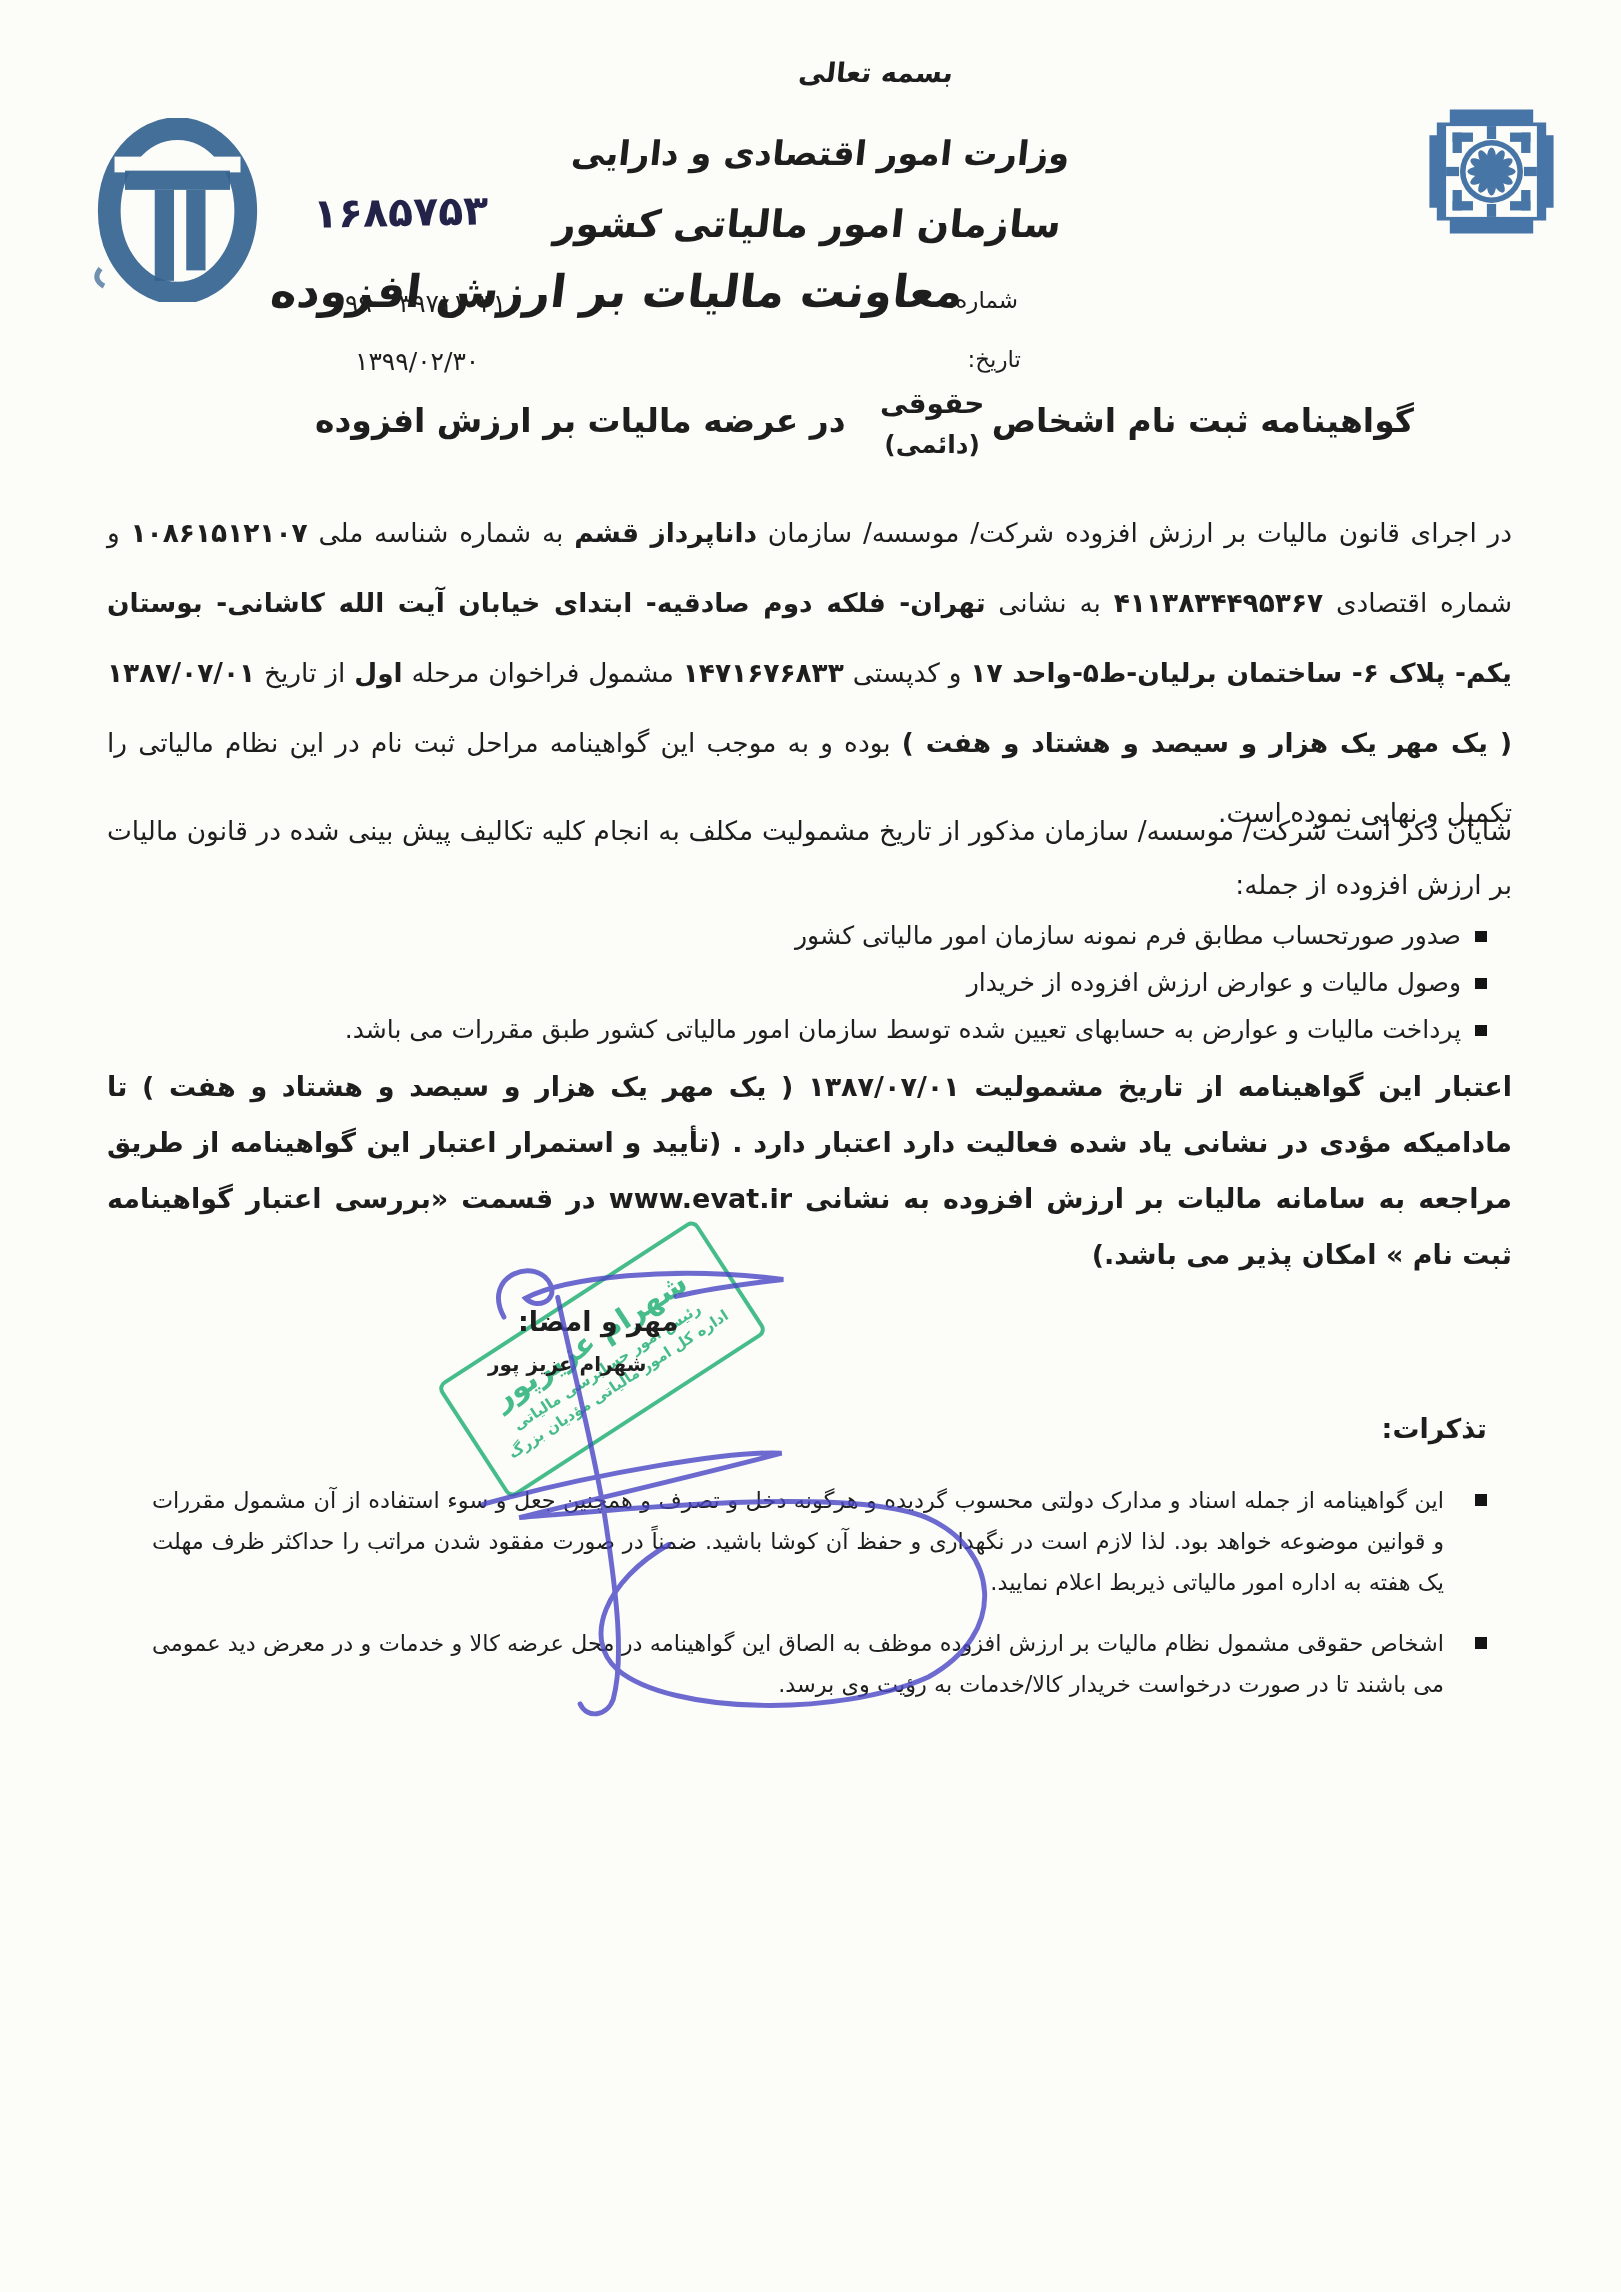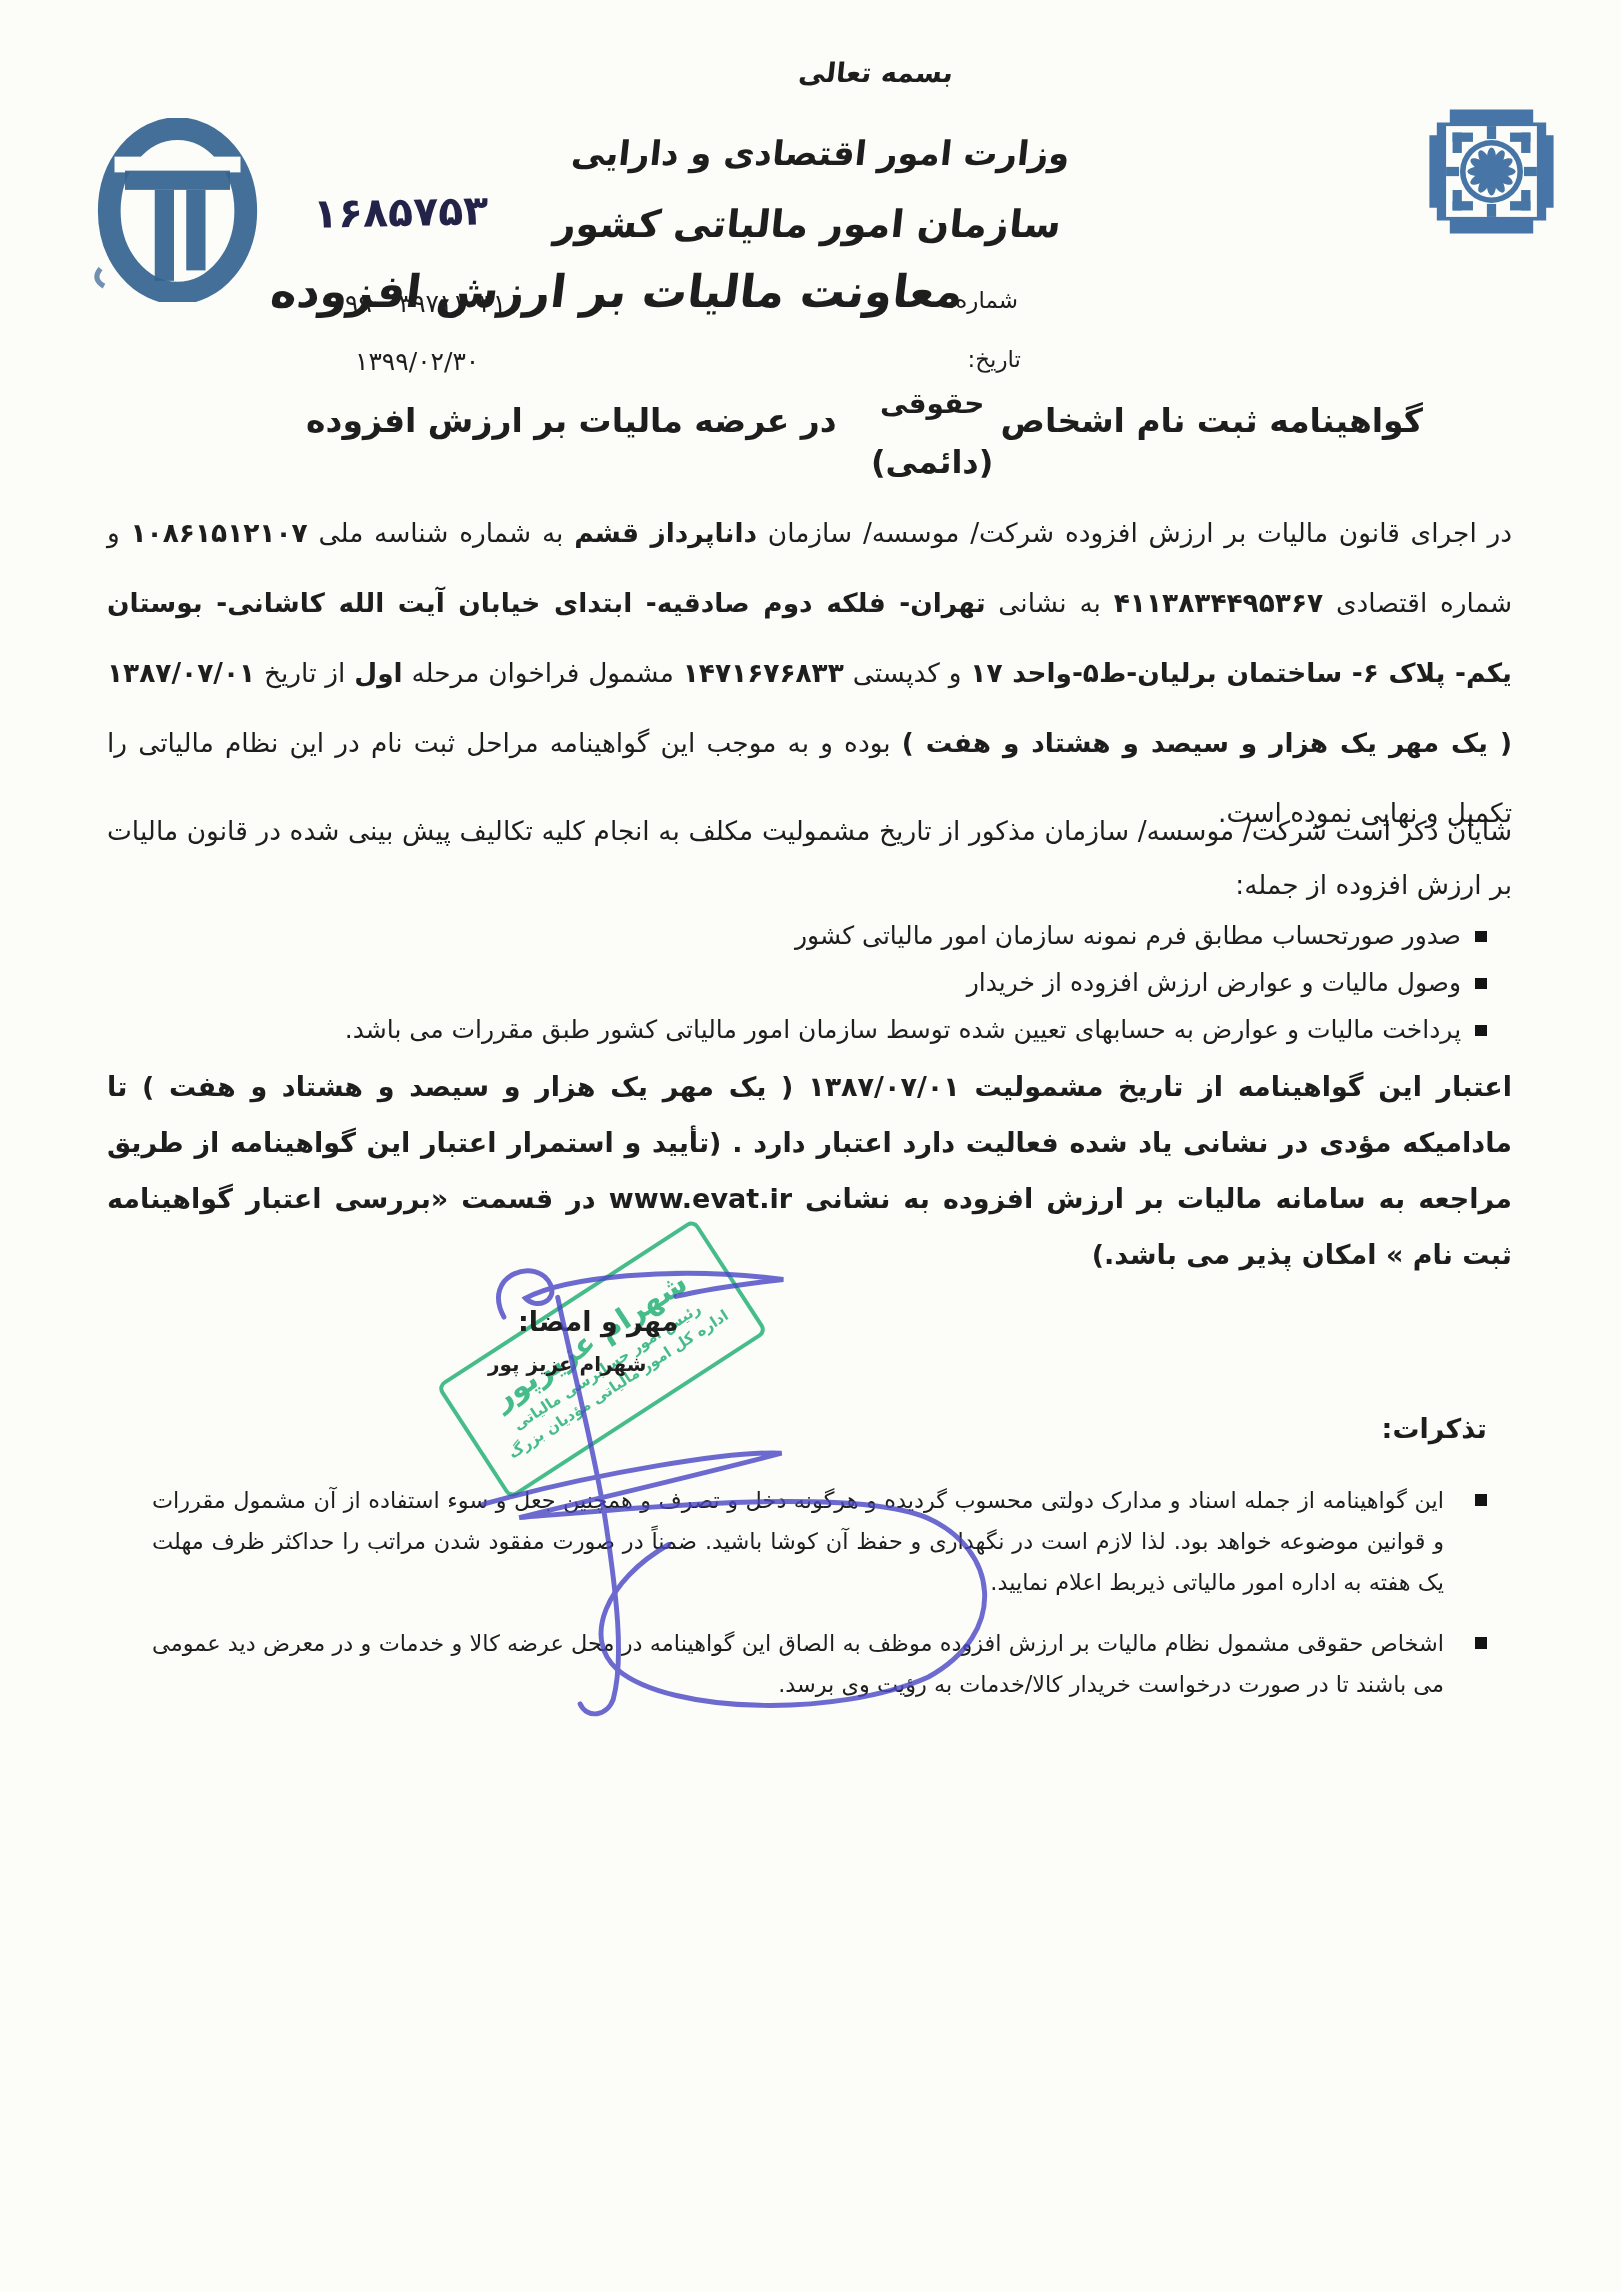--- a/index.html
+++ b/index.html
@@ -31,21 +31,21 @@
   .date-label { right:600px; top:346px; font-size:23px; }
   .date-value { left:355px;  top:347px; font-size:25px; font-weight:500; letter-spacing:0.9px;text-align:right; }
 
   
   .title-row { left:0; right:0; top:401px; display:flex; justify-content:center;
     align-items:flex-start; direction:rtl; transform:translateX(54px); }
   .t-main { font-size:33px; font-weight:bold; white-space:nowrap; }
   .t-part2 { margin-right:27px; }
   .t-stack { display:inline-flex; flex-direction:column; align-items:center; margin:0 7.2px; }
   .t-raised { font-size:28px; font-weight:bold; margin-top:-14.3px; }
-  .t-sub { font-size:32px; font-weight:bold; margin-top:23px; }
+  .t-sub { font-size:25px; font-weight:bold; margin-top:10px; }
 
   
   .para { text-align:justify; }
   #para1 { left:107px; right:109px; top:498px; font-size:26.4px; line-height:70px; }
   #para2 { left:107px; right:109px; top:804px; font-size:26.4px; line-height:54px; }
   #obligations { left:143px; right:134px; top:921px; }
   .obl-item { display:flex; align-items:center; margin-bottom:18px; font-size:25px; line-height:29px; }
   .sq-bullet { flex:0 0 auto; width:11.6px; height:11.6px; background:#141414; margin-left:14.3px; margin-top:1.8px; }
   #para3 { left:107px; right:109px; top:1059px; font-size:27px; line-height:56px; font-weight:bold; }
 

